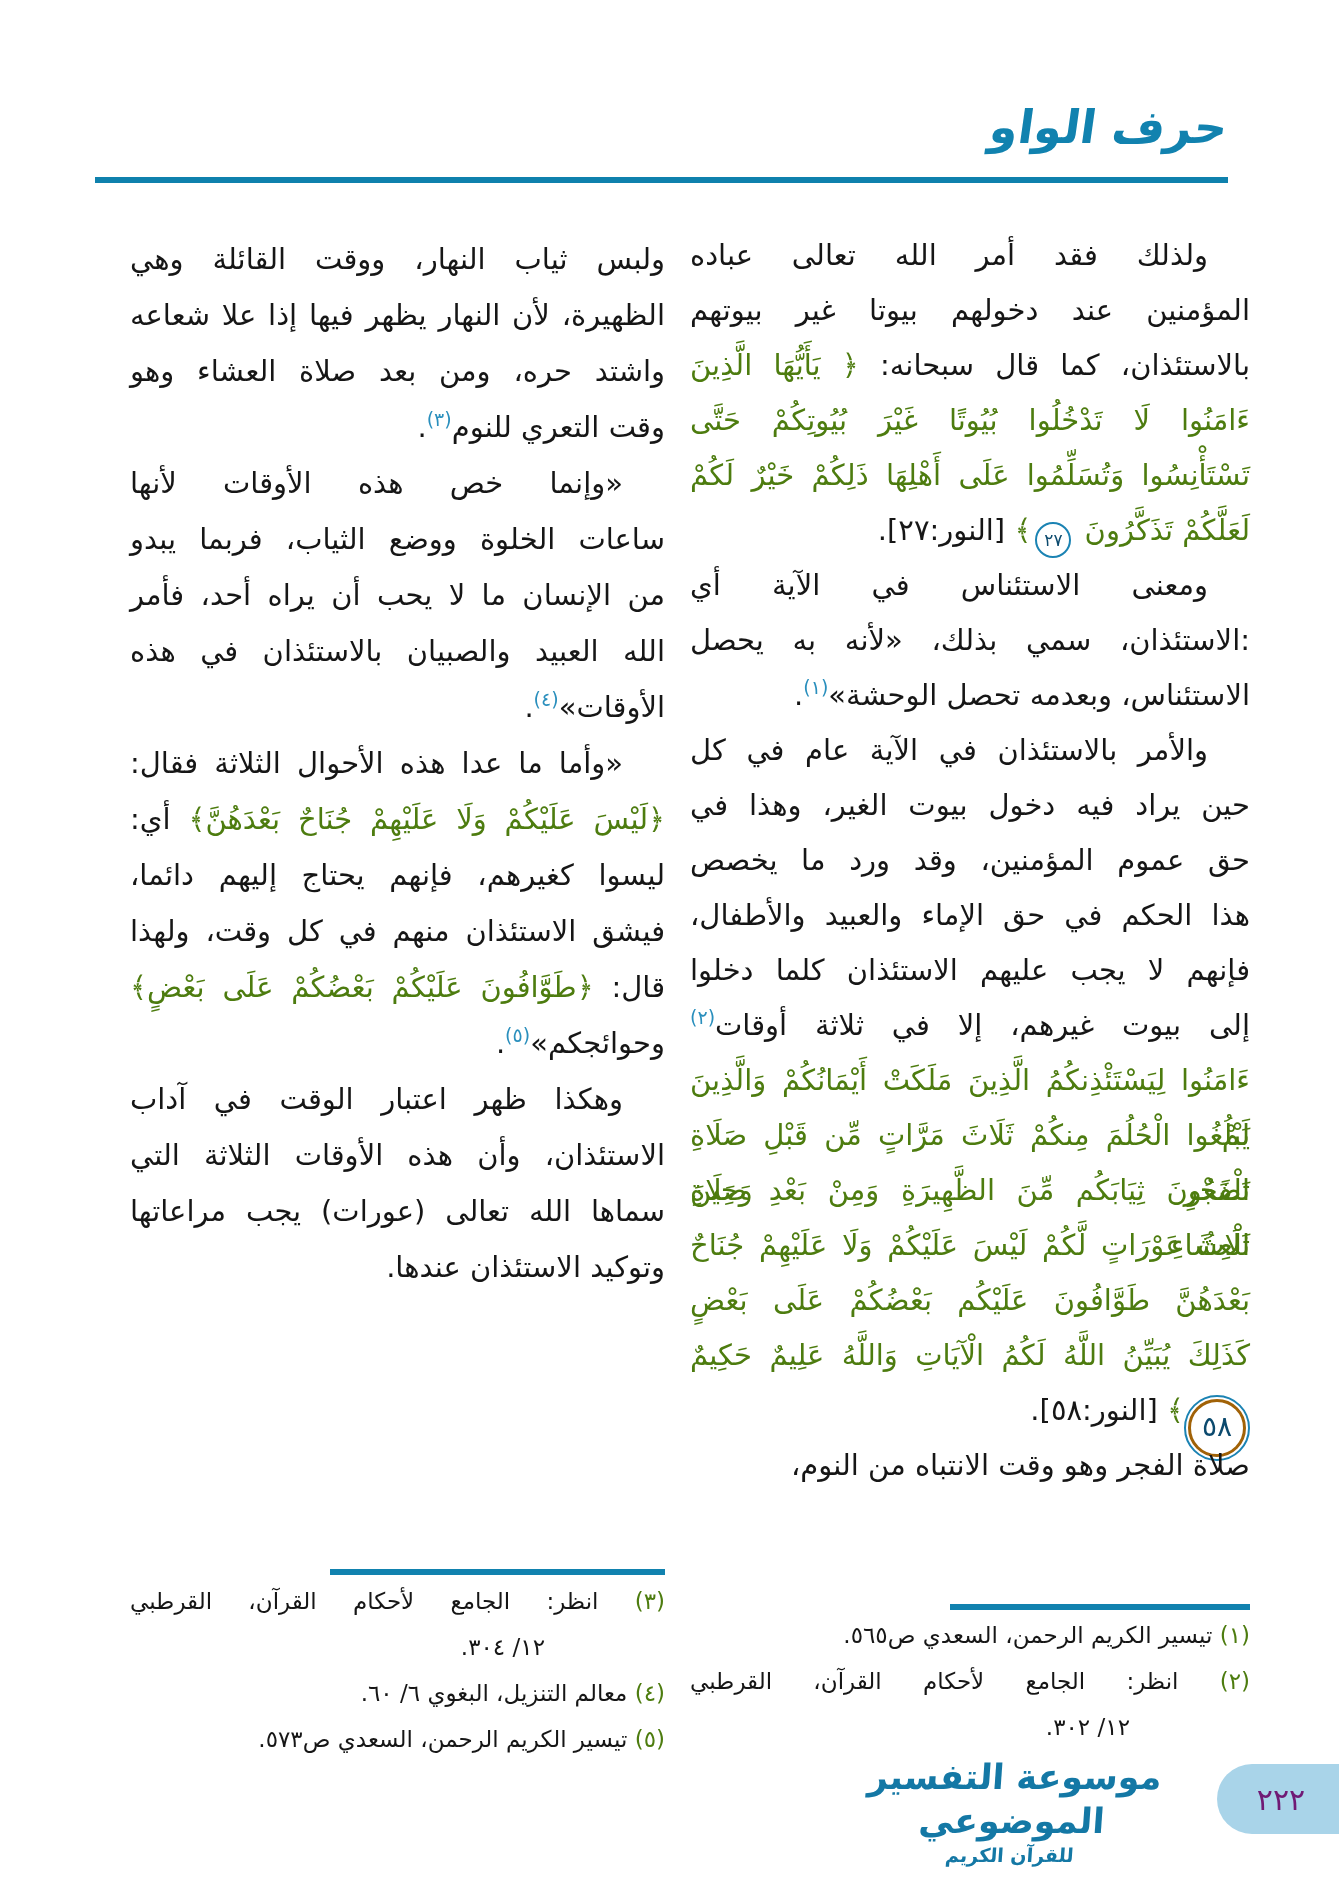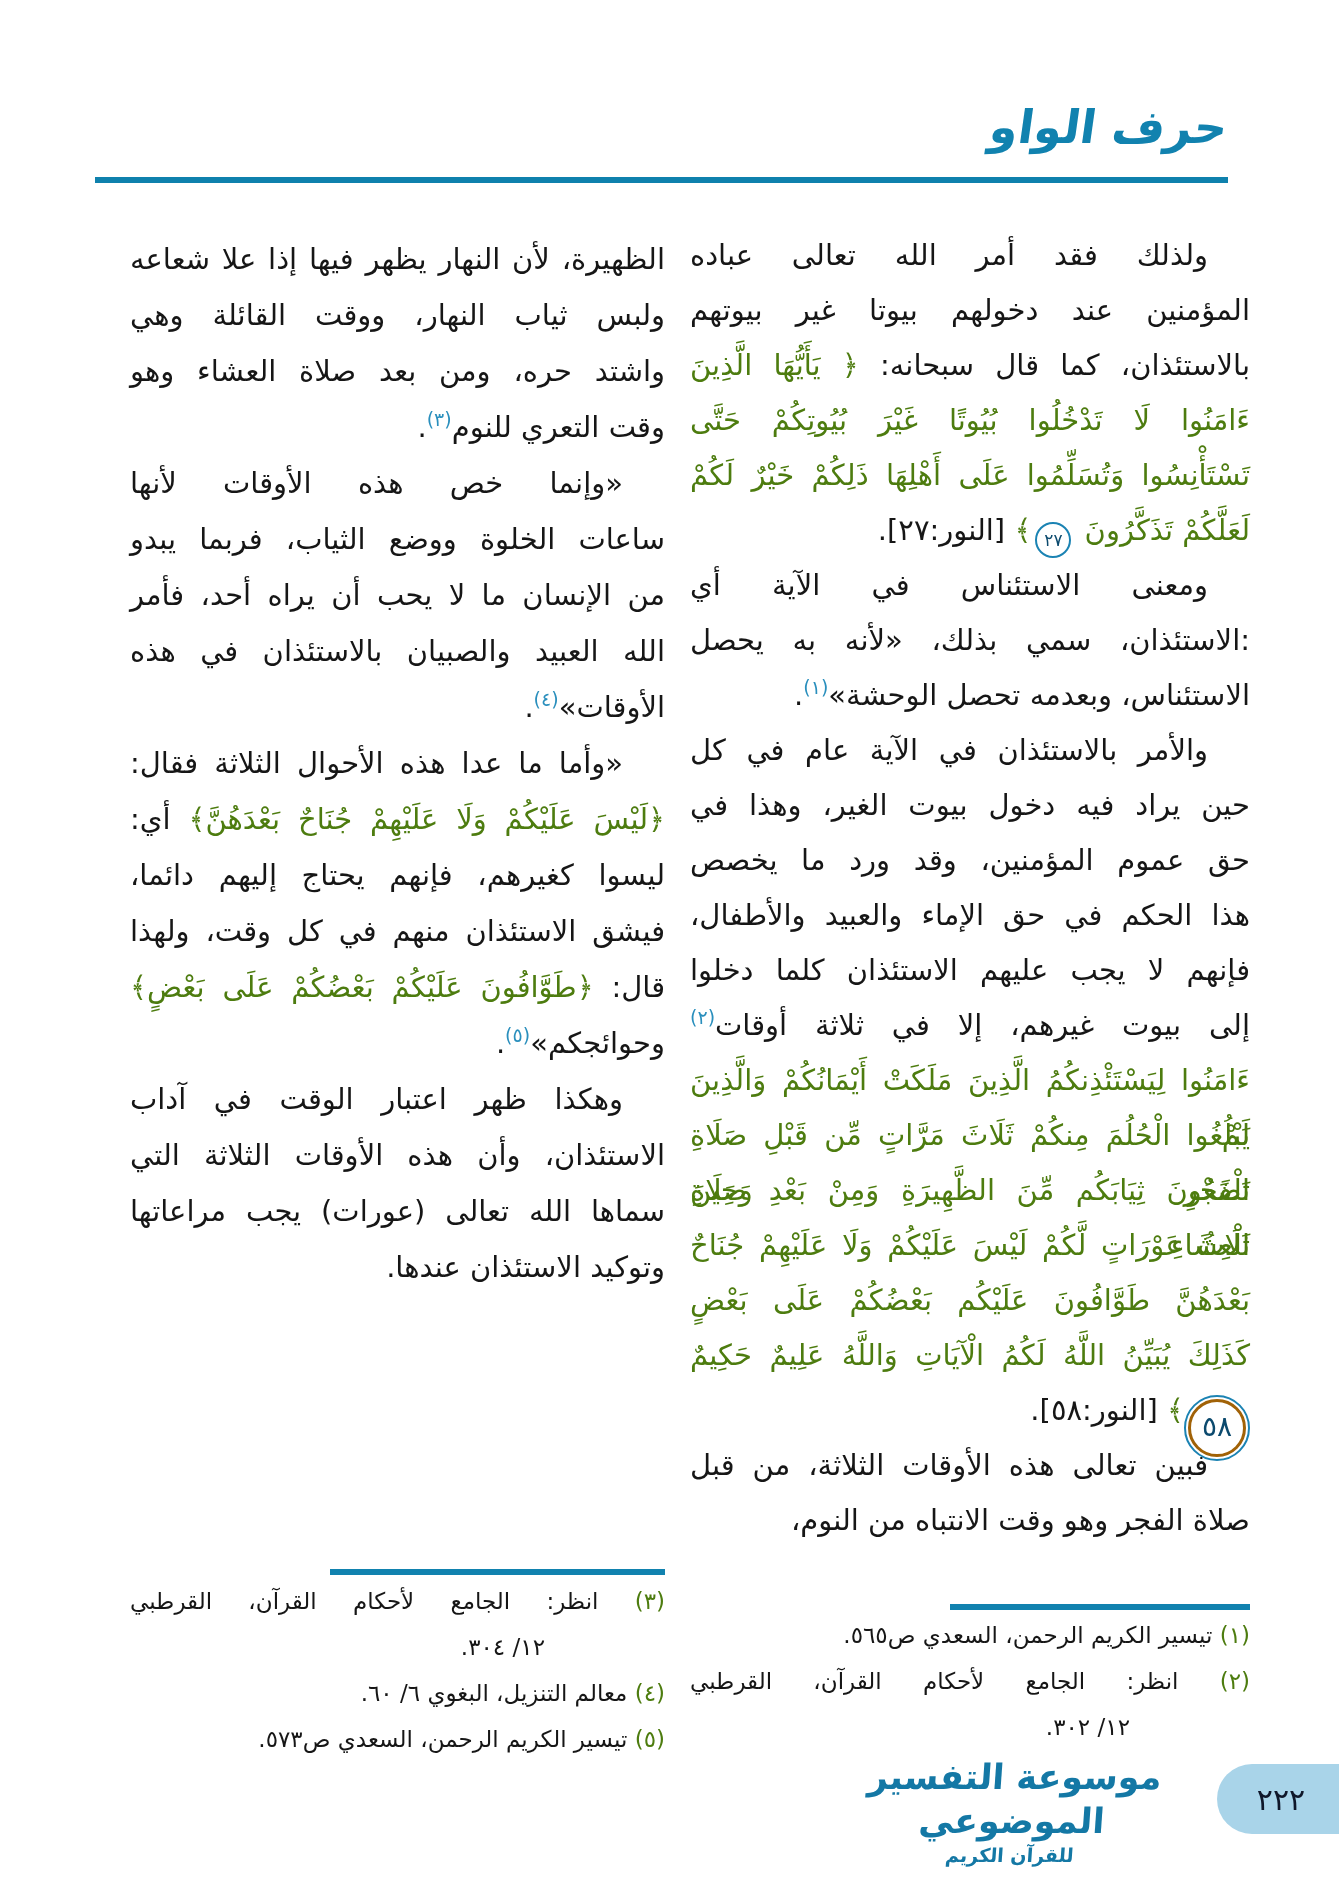--- a/index.html
+++ b/index.html
@@ -44,21 +44,21 @@
   .logo{
     position:absolute;top:1756px;left:840px;width:345px;text-align:center;
     color:#1478a5;transform:skewX(-4deg);
   }
   .logo-main{font-size:35px;font-weight:bold;line-height:1.25;letter-spacing:-1px;}
   .logo-sub{font-size:19px;font-weight:bold;margin-top:0px;}
   .page-badge{
     position:absolute;top:1764px;right:0;width:122px;height:70px;
     background:#a9d4e9;border-radius:35px 0 0 35px;
     display:flex;align-items:center;justify-content:center;
-    color:#0f172a;font-size:30px;letter-spacing:7px;padding-left:6px;box-sizing:border-box;
+    color:#701a75;font-size:30px;letter-spacing:7px;padding-left:6px;box-sizing:border-box;
   }
 </style>
 </head>
 <body>
 
 <div class="page">
 
   <div class="chapter-title">حرف الواو</div>
   <div class="top-rule"></div>
 
@@ -78,26 +78,25 @@
       <div class="line just"><span>هذا الحكم في حق الإماء والعبيد والأطفال،</span></div>
       <div class="line just"><span>فإنهم لا يجب عليهم الاستئذان كلما دخلوا</span></div>
       <div class="line just"><span>إلى بيوت غيرهم، إلا في ثلاثة أوقات</span><span class="fnmark">(٢)</span></div>
       <div class="line just"><span class="quran">ءَامَنُوا لِيَسْتَئْذِنكُمُ الَّذِينَ مَلَكَتْ أَيْمَانُكُمْ وَالَّذِينَ لَمْ</span></div>
       <div class="line just"><span class="quran">يَبْلُغُوا الْحُلُمَ مِنكُمْ ثَلَاثَ مَرَّاتٍ مِّن قَبْلِ صَلَاةِ الْفَجْرِ وَحِينَ</span></div>
       <div class="line just"><span class="quran">تَضَعُونَ ثِيَابَكُم مِّنَ الظَّهِيرَةِ وَمِنْ بَعْدِ صَلَاةِ الْعِشَاءِ</span></div>
       <div class="line just"><span class="quran">ثَلَاثُ عَوْرَاتٍ لَّكُمْ لَيْسَ عَلَيْكُمْ وَلَا عَلَيْهِمْ جُنَاحٌ</span></div>
       <div class="line just"><span class="quran">بَعْدَهُنَّ طَوَّافُونَ عَلَيْكُم بَعْضُكُمْ عَلَى بَعْضٍ</span></div>
       <div class="line just"><span class="quran">كَذَلِكَ يُبَيِّنُ اللَّهُ لَكُمُ الْآيَاتِ وَاللَّهُ عَلِيمٌ حَكِيمٌ</span></div>
       <div class="line endline"><span class="ayah ayah-lg">٥٨</span><span class="quran">﴾</span><span> [النور:٥٨].</span></div>
-      <div class="line just first"><span>فبين تعالى هذه الأوقات الثلاثة، من قبل</span></div>
       <div class="line endline"><span>صلاة الفجر وهو وقت الانتباه من النوم،</span></div>
     </div>
   <div class="col col-left" id="col-left">
+      <div class="line just"><span>ولبس ثياب النهار، ووقت القائلة وهي</span></div>
       <div class="line just"><span>الظهيرة، لأن النهار يظهر فيها إذا علا شعاعه</span></div>
-      <div class="line just"><span>ولبس ثياب النهار، ووقت القائلة وهي</span></div>
       <div class="line just"><span>واشتد حره، ومن بعد صلاة العشاء وهو</span></div>
       <div class="line endline"><span>وقت التعري للنوم</span><span class="fnmark">(٣)</span><span>.</span></div>
       <div class="line just first"><span>«وإنما خص هذه الأوقات لأنها</span></div>
       <div class="line just"><span>ساعات الخلوة ووضع الثياب، فربما يبدو</span></div>
       <div class="line just"><span>من الإنسان ما لا يحب أن يراه أحد، فأمر</span></div>
       <div class="line just"><span>الله العبيد والصبيان بالاستئذان في هذه</span></div>
       <div class="line endline"><span>الأوقات»</span><span class="fnmark">(٤)</span><span>.</span></div>
       <div class="line just first"><span>«وأما ما عدا هذه الأحوال الثلاثة فقال:</span></div>
       <div class="line just"><span class="quran">﴿لَيْسَ عَلَيْكُمْ وَلَا عَلَيْهِمْ جُنَاحٌ بَعْدَهُنَّ﴾</span><span> أي:</span></div>
       <div class="line just"><span>ليسوا كغيرهم، فإنهم يحتاج إليهم دائما،</span></div>

